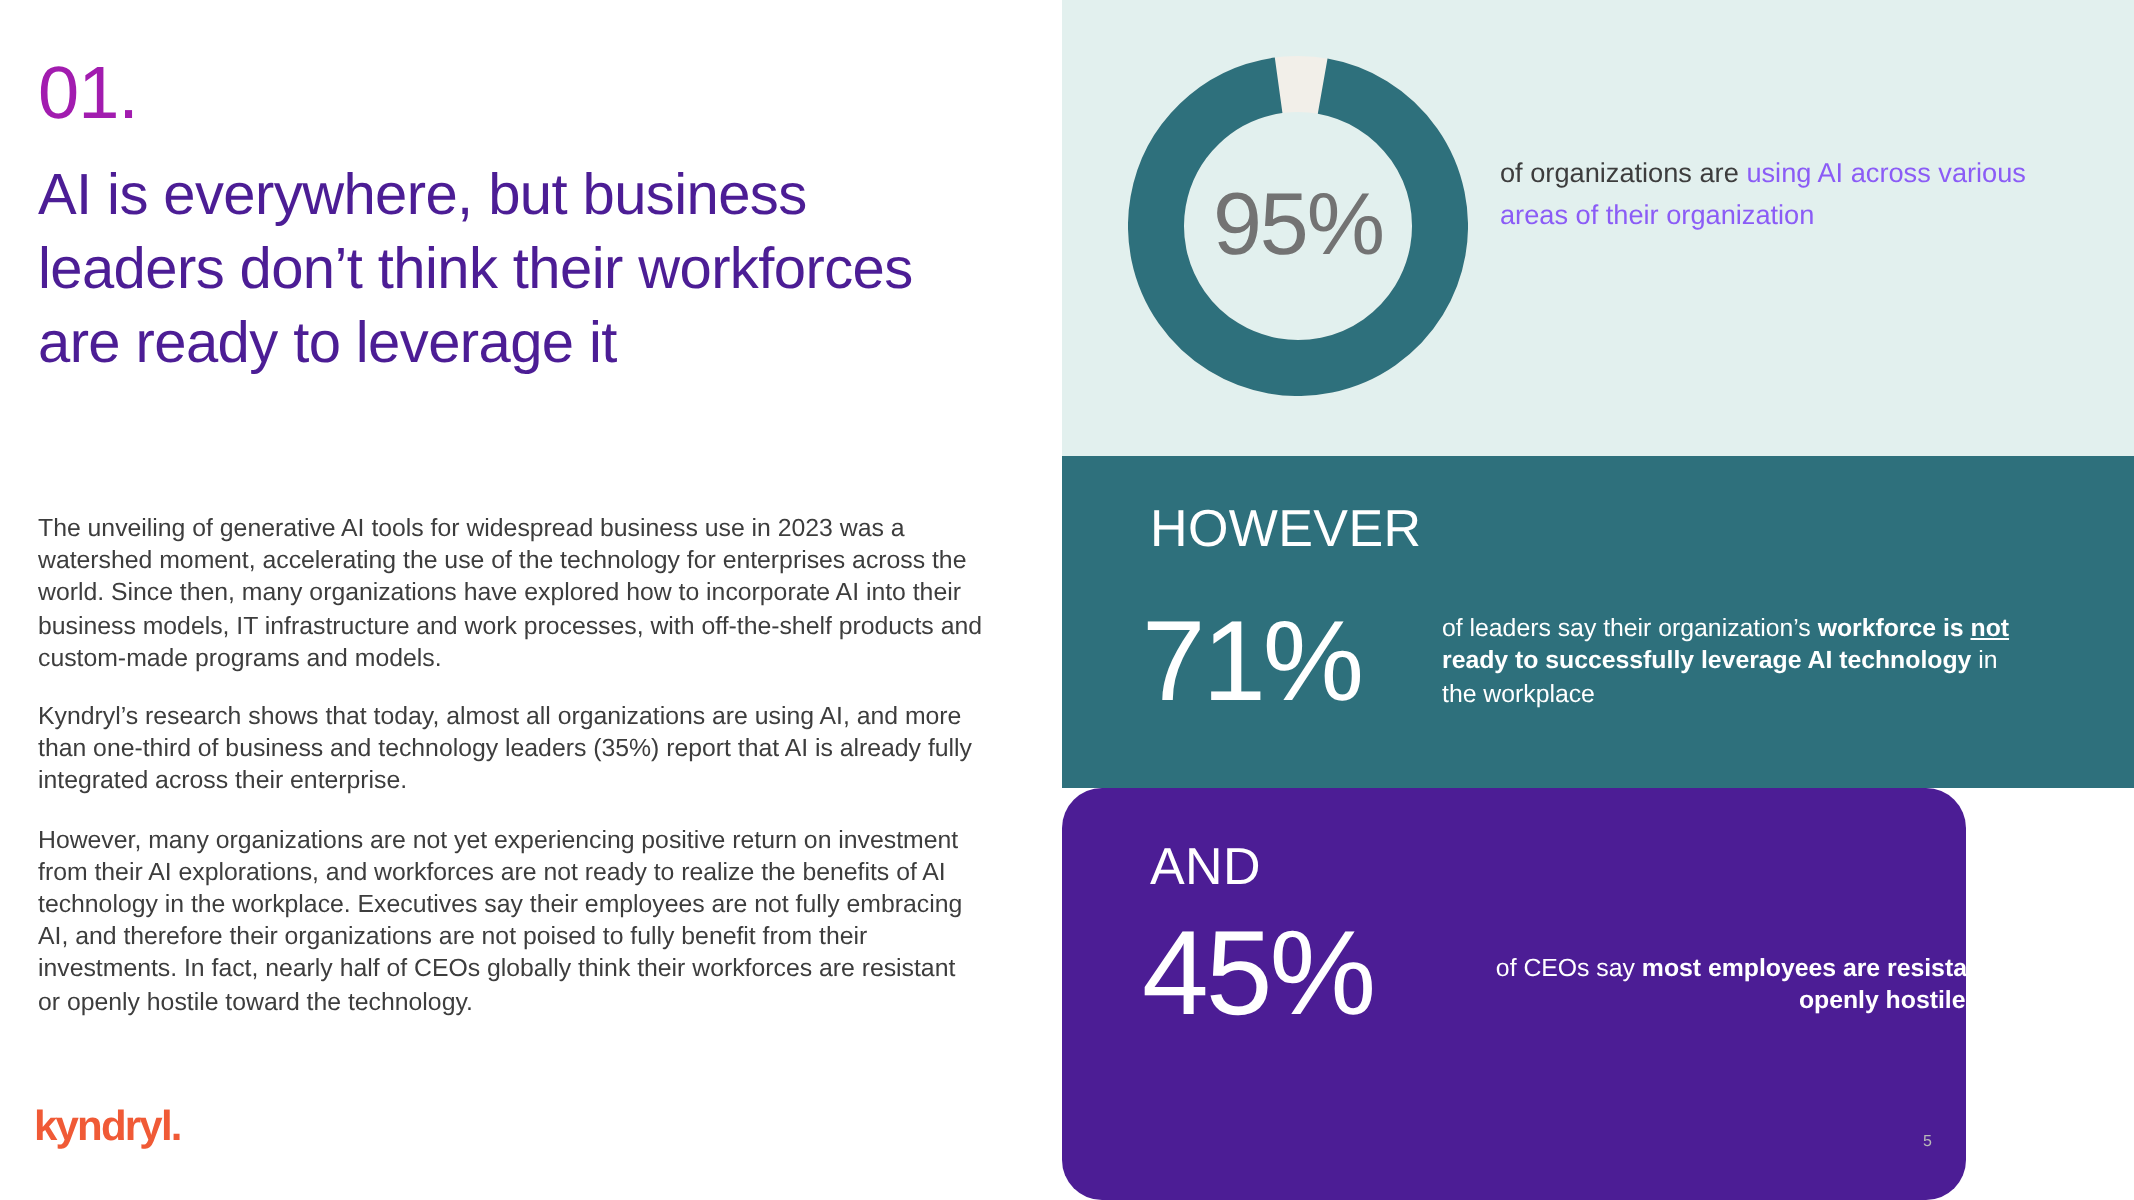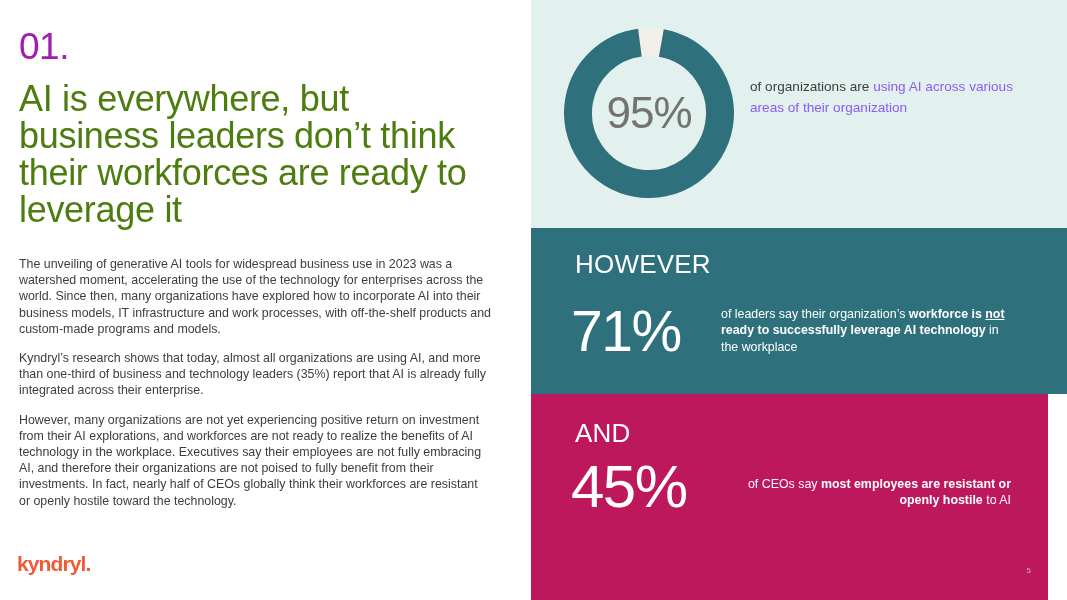--- a/index.html
+++ b/index.html
@@ -16,22 +16,22 @@
     position:absolute; left:0; top:0; width:531px; height:600px;
     background:#ffffff;
   }
   .eyebrow-number {
     position:absolute; left:19px; top:25px;
     font-size:37px; line-height:44px; font-weight:400;
     color:#a21caf; letter-spacing:-0.5px;
   }
   .headline {
     position:absolute; left:19px; top:80px; width:470px;
-    font-size:36px; line-height:37px; font-weight:400;
-    color:#4d7c0f; letter-spacing:-0.3px;
+    font-size:29px; line-height:37px; font-weight:400;
+    color:#4c1d95; letter-spacing:-0.3px;
   }
   .body-copy {
     position:absolute; left:19px; top:256px; width:472px;
   }
   .body-copy p {
     font-size:12.4px; line-height:16.2px; color:#3d3d3d;
     margin-bottom:13px;
   }
   .body-copy p:last-child { margin-bottom:0; }
 
@@ -69,22 +69,23 @@
   }
   .donut-text b { color:#8b5cf6; font-weight:400; }
 
   
   .panel-teal {
     position:relative; width:536px; height:166px;
     background:#2e707c;
   }
   
   .panel-dark {
-    position:relative; width:517px; height:206px;
-    background:#be185d;
+    position:relative; width:452px; height:206px;
+    background:#4c1d95;
+    border-radius:20px;
   }
   .stat-kicker {
     position:absolute; left:44px; top:24px;
     font-size:26px; line-height:24px; font-weight:400;
     color:#ffffff; letter-spacing:0.2px;
   }
   .panel-dark .stat-kicker { top:27px; }
 
   .stat-big {
     position:absolute; left:40px;

